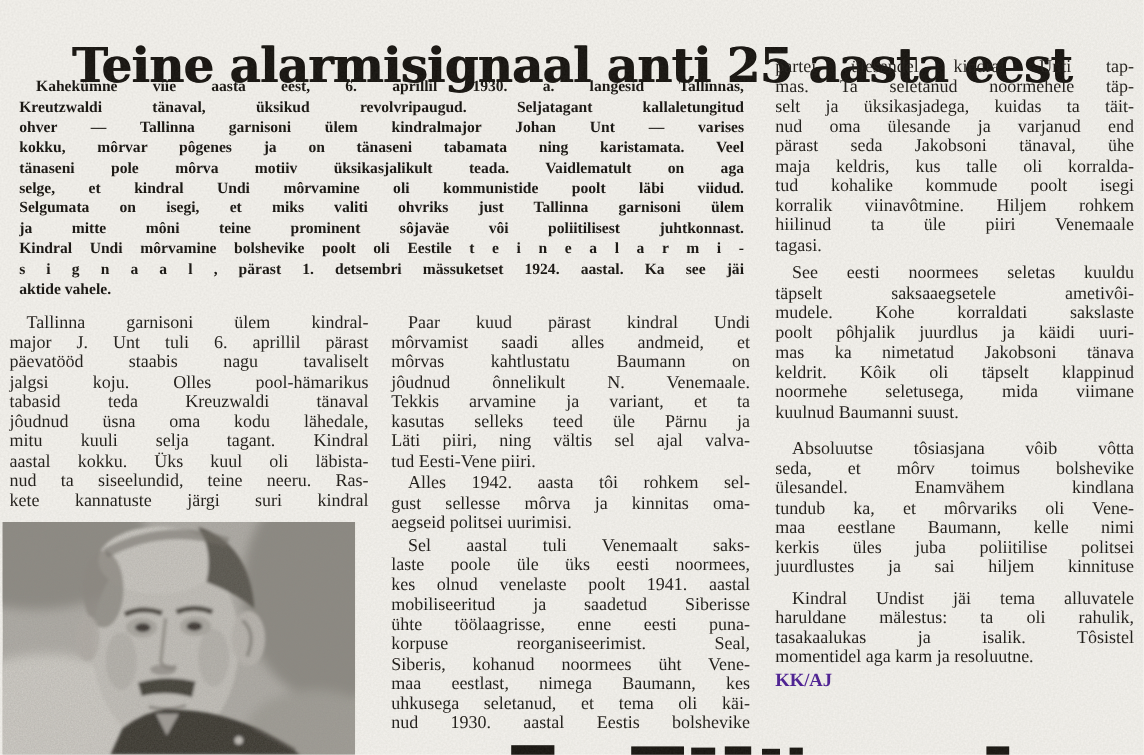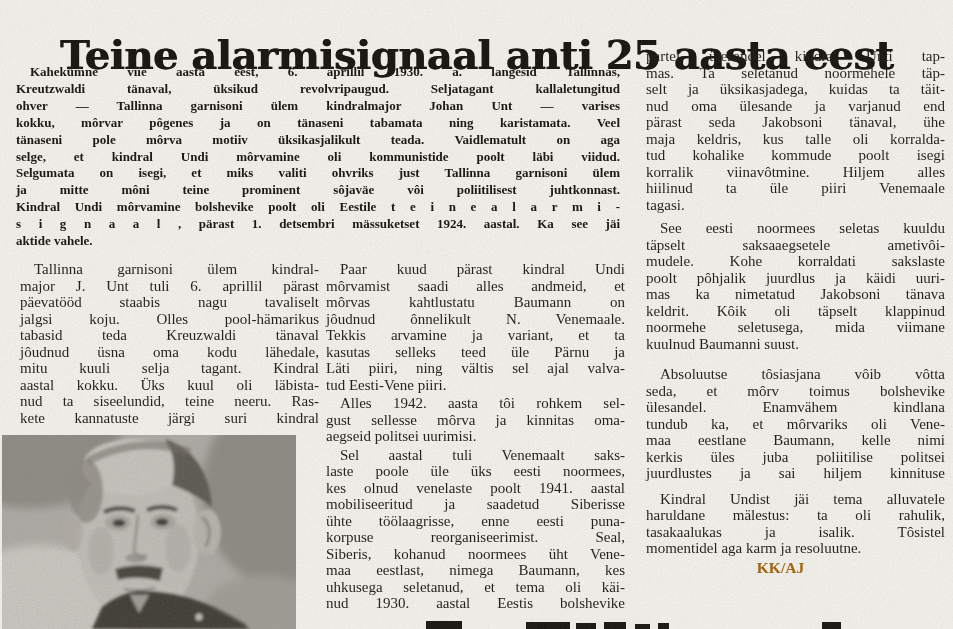--- a/index.html
+++ b/index.html
@@ -34,36 +34,36 @@
     position:absolute;left:16px;top:64px;width:604px;
     font-weight:bold;
     font-size:13px;line-height:16.9px;
     color:#15120e;
   }
   
   .col{
     position:absolute;width:299px;
     font-size:15px;line-height:16.5px;
   }
-  #col-left  {left:20px;  top:261px;}
+  #col-left  {left:8px;  top:261px;}
   #col-middle{left:326px;top:261px;}
   #col-right {left:646px;top:48px;}
   #col-middle .para + .para{margin-top:2px;}
   #col-right  .para + .para{margin-top:7px;}
   #col-right  .para:nth-of-type(3){margin-top:14px;}
   #col-right  .para:nth-of-type(4){margin-top:9px;}
   
   #col-right [data-paragraphs] .para:first-child .line.first{text-indent:0;}
   #col-left   .para:last-child .line.last{text-align-last:justify;}
   #col-middle .para:last-child .line.last{text-align-last:justify;}
   #byline{
     margin-top:3px;padding-right:30px;
-    text-align:center;font-weight:bold;
+    text-align:left;font-weight:bold;
     font-size:15.5px;
-    color:#a16207;
+    color:#4c1d95;
   }
   
   #photo{
     position:absolute;left:2px;top:435px;width:294px;height:194px;
     overflow:hidden;
   }
   #photo svg{display:block;}
   
   #fragment{position:absolute;left:0;top:612px;width:953px;height:17px;}
   #fragment .blk{position:absolute;bottom:-1px;background:#17140f;}
@@ -140,21 +140,21 @@
 <div id="col-right" class="col">
   <div data-paragraphs="columns.right.paragraphs">
       <div class="para">
         <div class="line first">partei ülesandel kindral Unti tap-</div>
         <div class="line">mas. Ta seletanud noormehele täp-</div>
         <div class="line">selt ja üksikasjadega, kuidas ta täit-</div>
         <div class="line">nud oma ülesande ja varjanud end</div>
         <div class="line">pärast seda Jakobsoni tänaval, ühe</div>
         <div class="line">maja keldris, kus talle oli korralda-</div>
         <div class="line">tud kohalike kommude poolt isegi</div>
-        <div class="line">korralik viinavôtmine. Hiljem alles</div>
+        <div class="line">korralik viinavôtmine. Hiljem rohkem</div>
         <div class="line">hiilinud ta üle piiri Venemaale</div>
         <div class="line last">tagasi.</div>
       </div>
       <div class="para">
         <div class="line first">See eesti noormees seletas kuuldu</div>
         <div class="line">täpselt saksaaegsetele ametivôi-</div>
         <div class="line">mudele. Kohe korraldati sakslaste</div>
         <div class="line">poolt pôhjalik juurdlus ja käidi uuri-</div>
         <div class="line">mas ka nimetatud Jakobsoni tänava</div>
         <div class="line">keldrit. Kôik oli täpselt klappinud</div>

